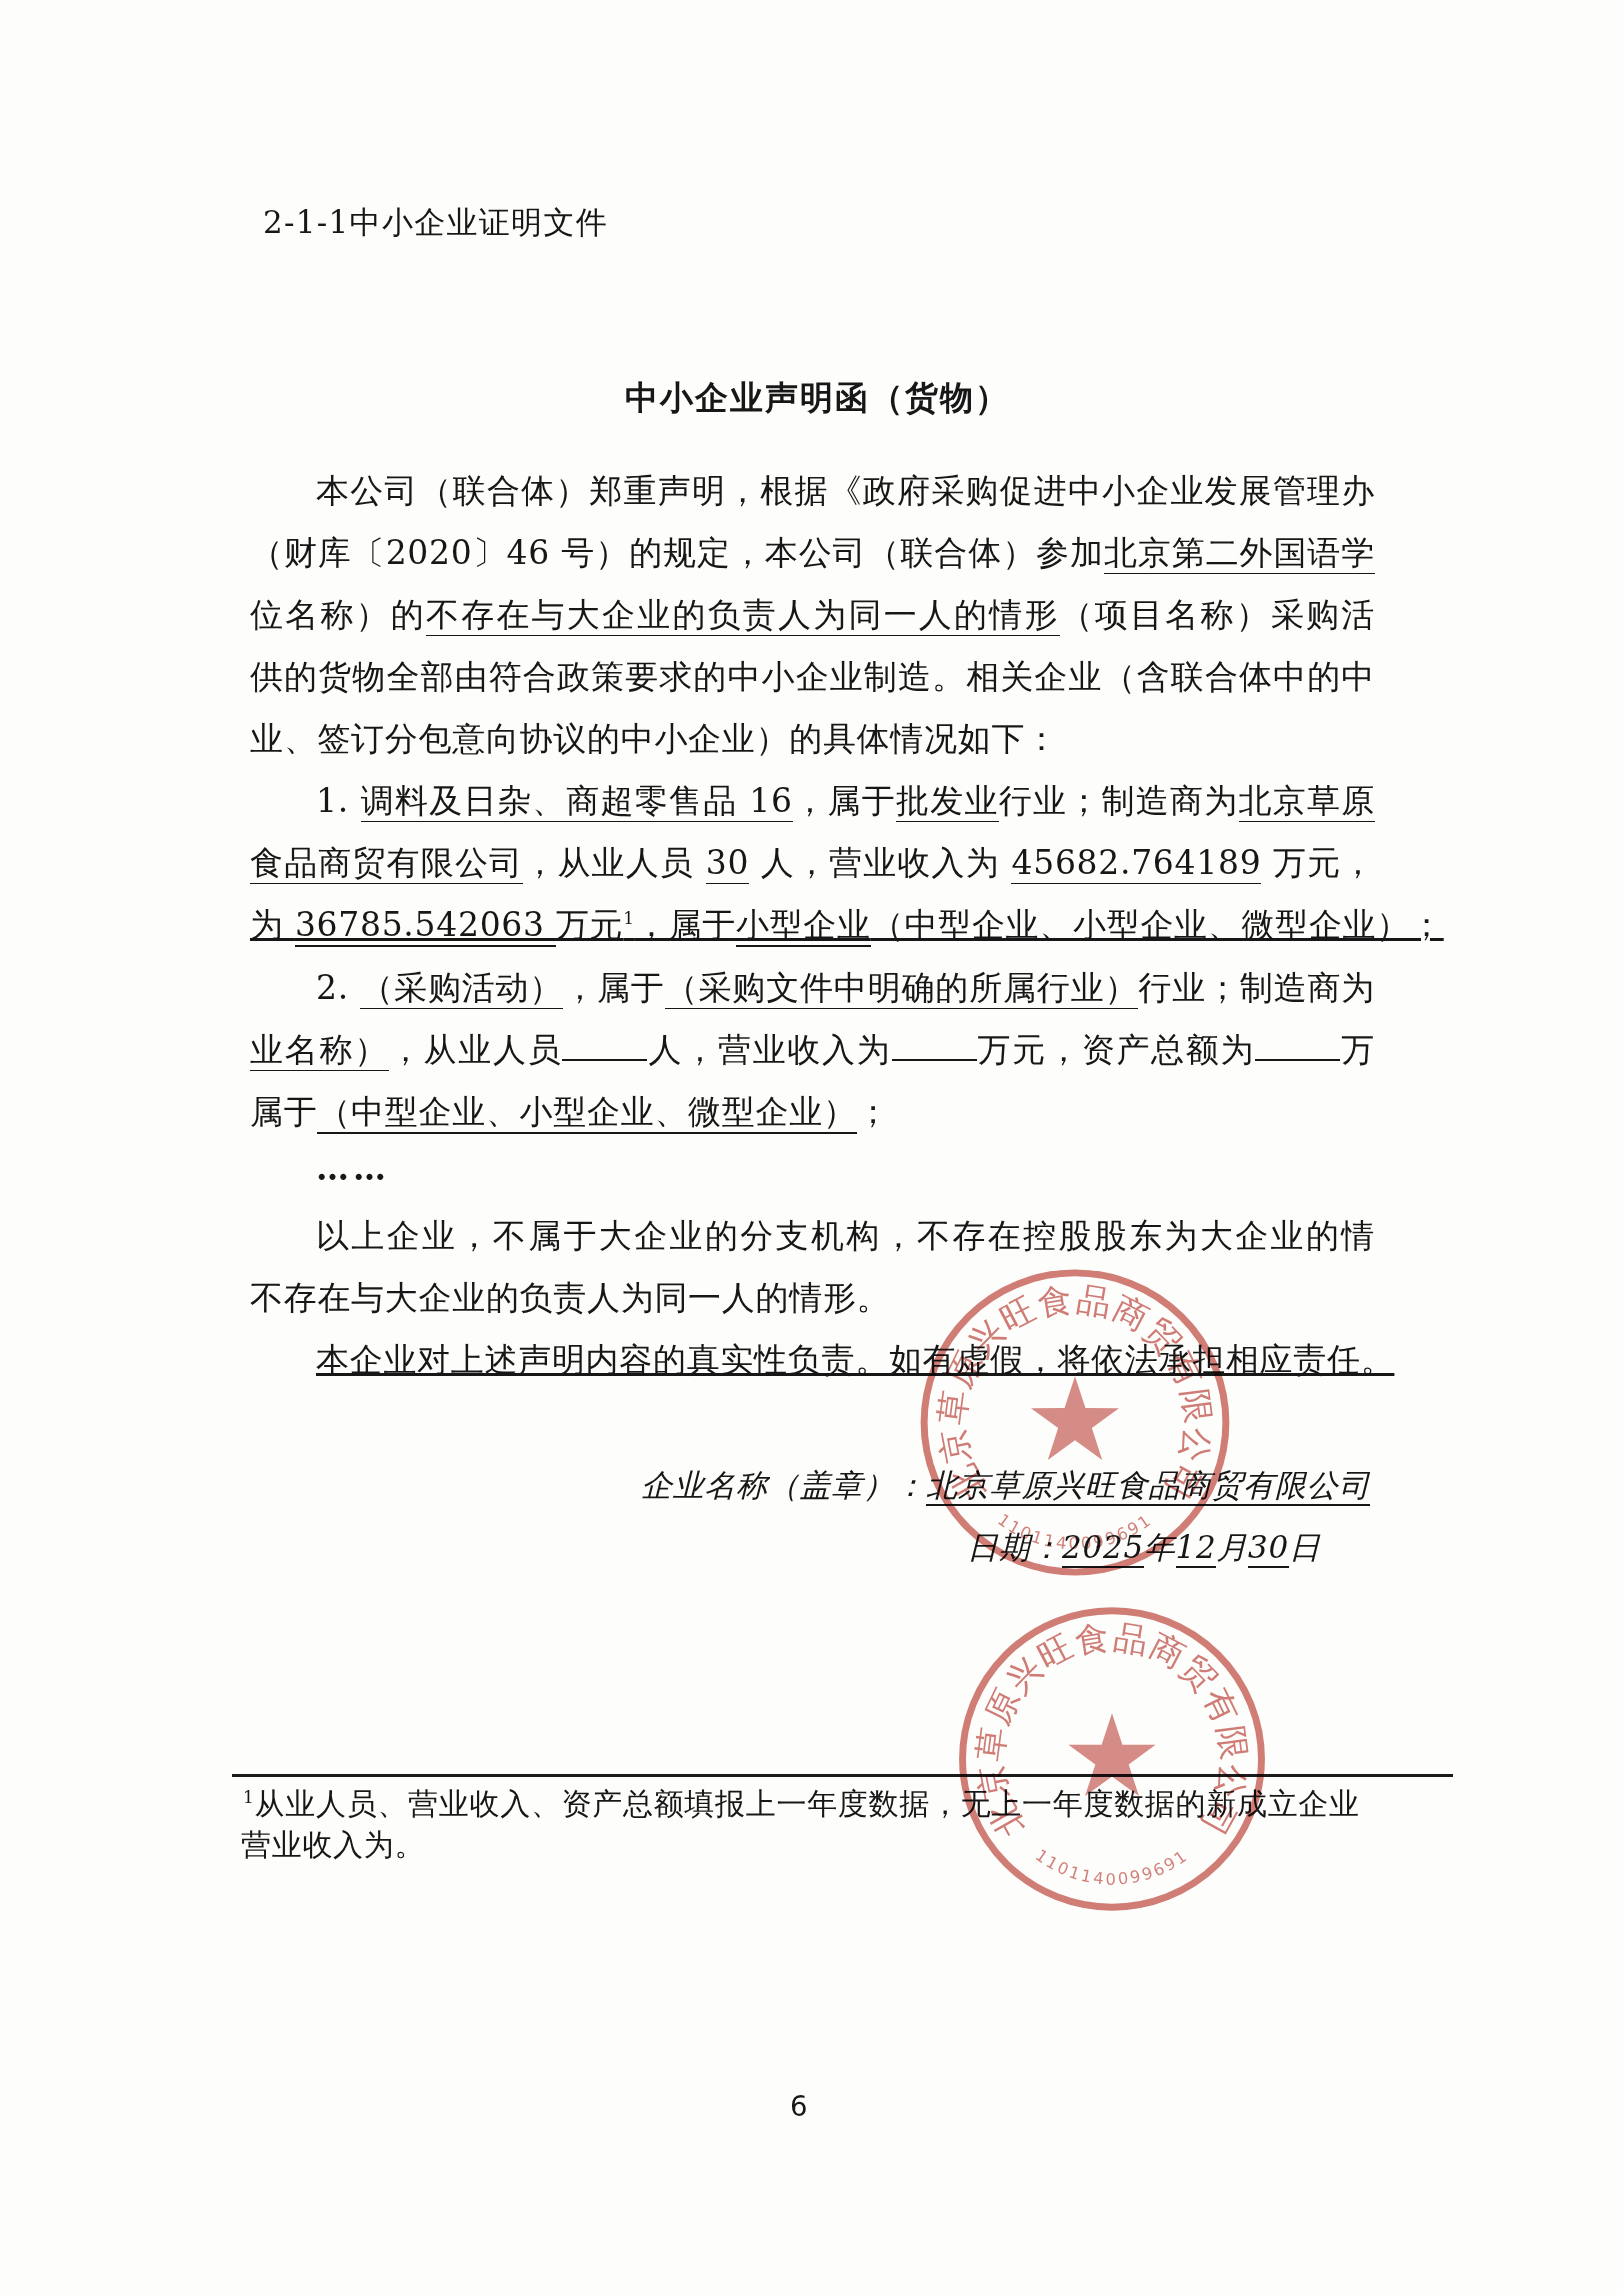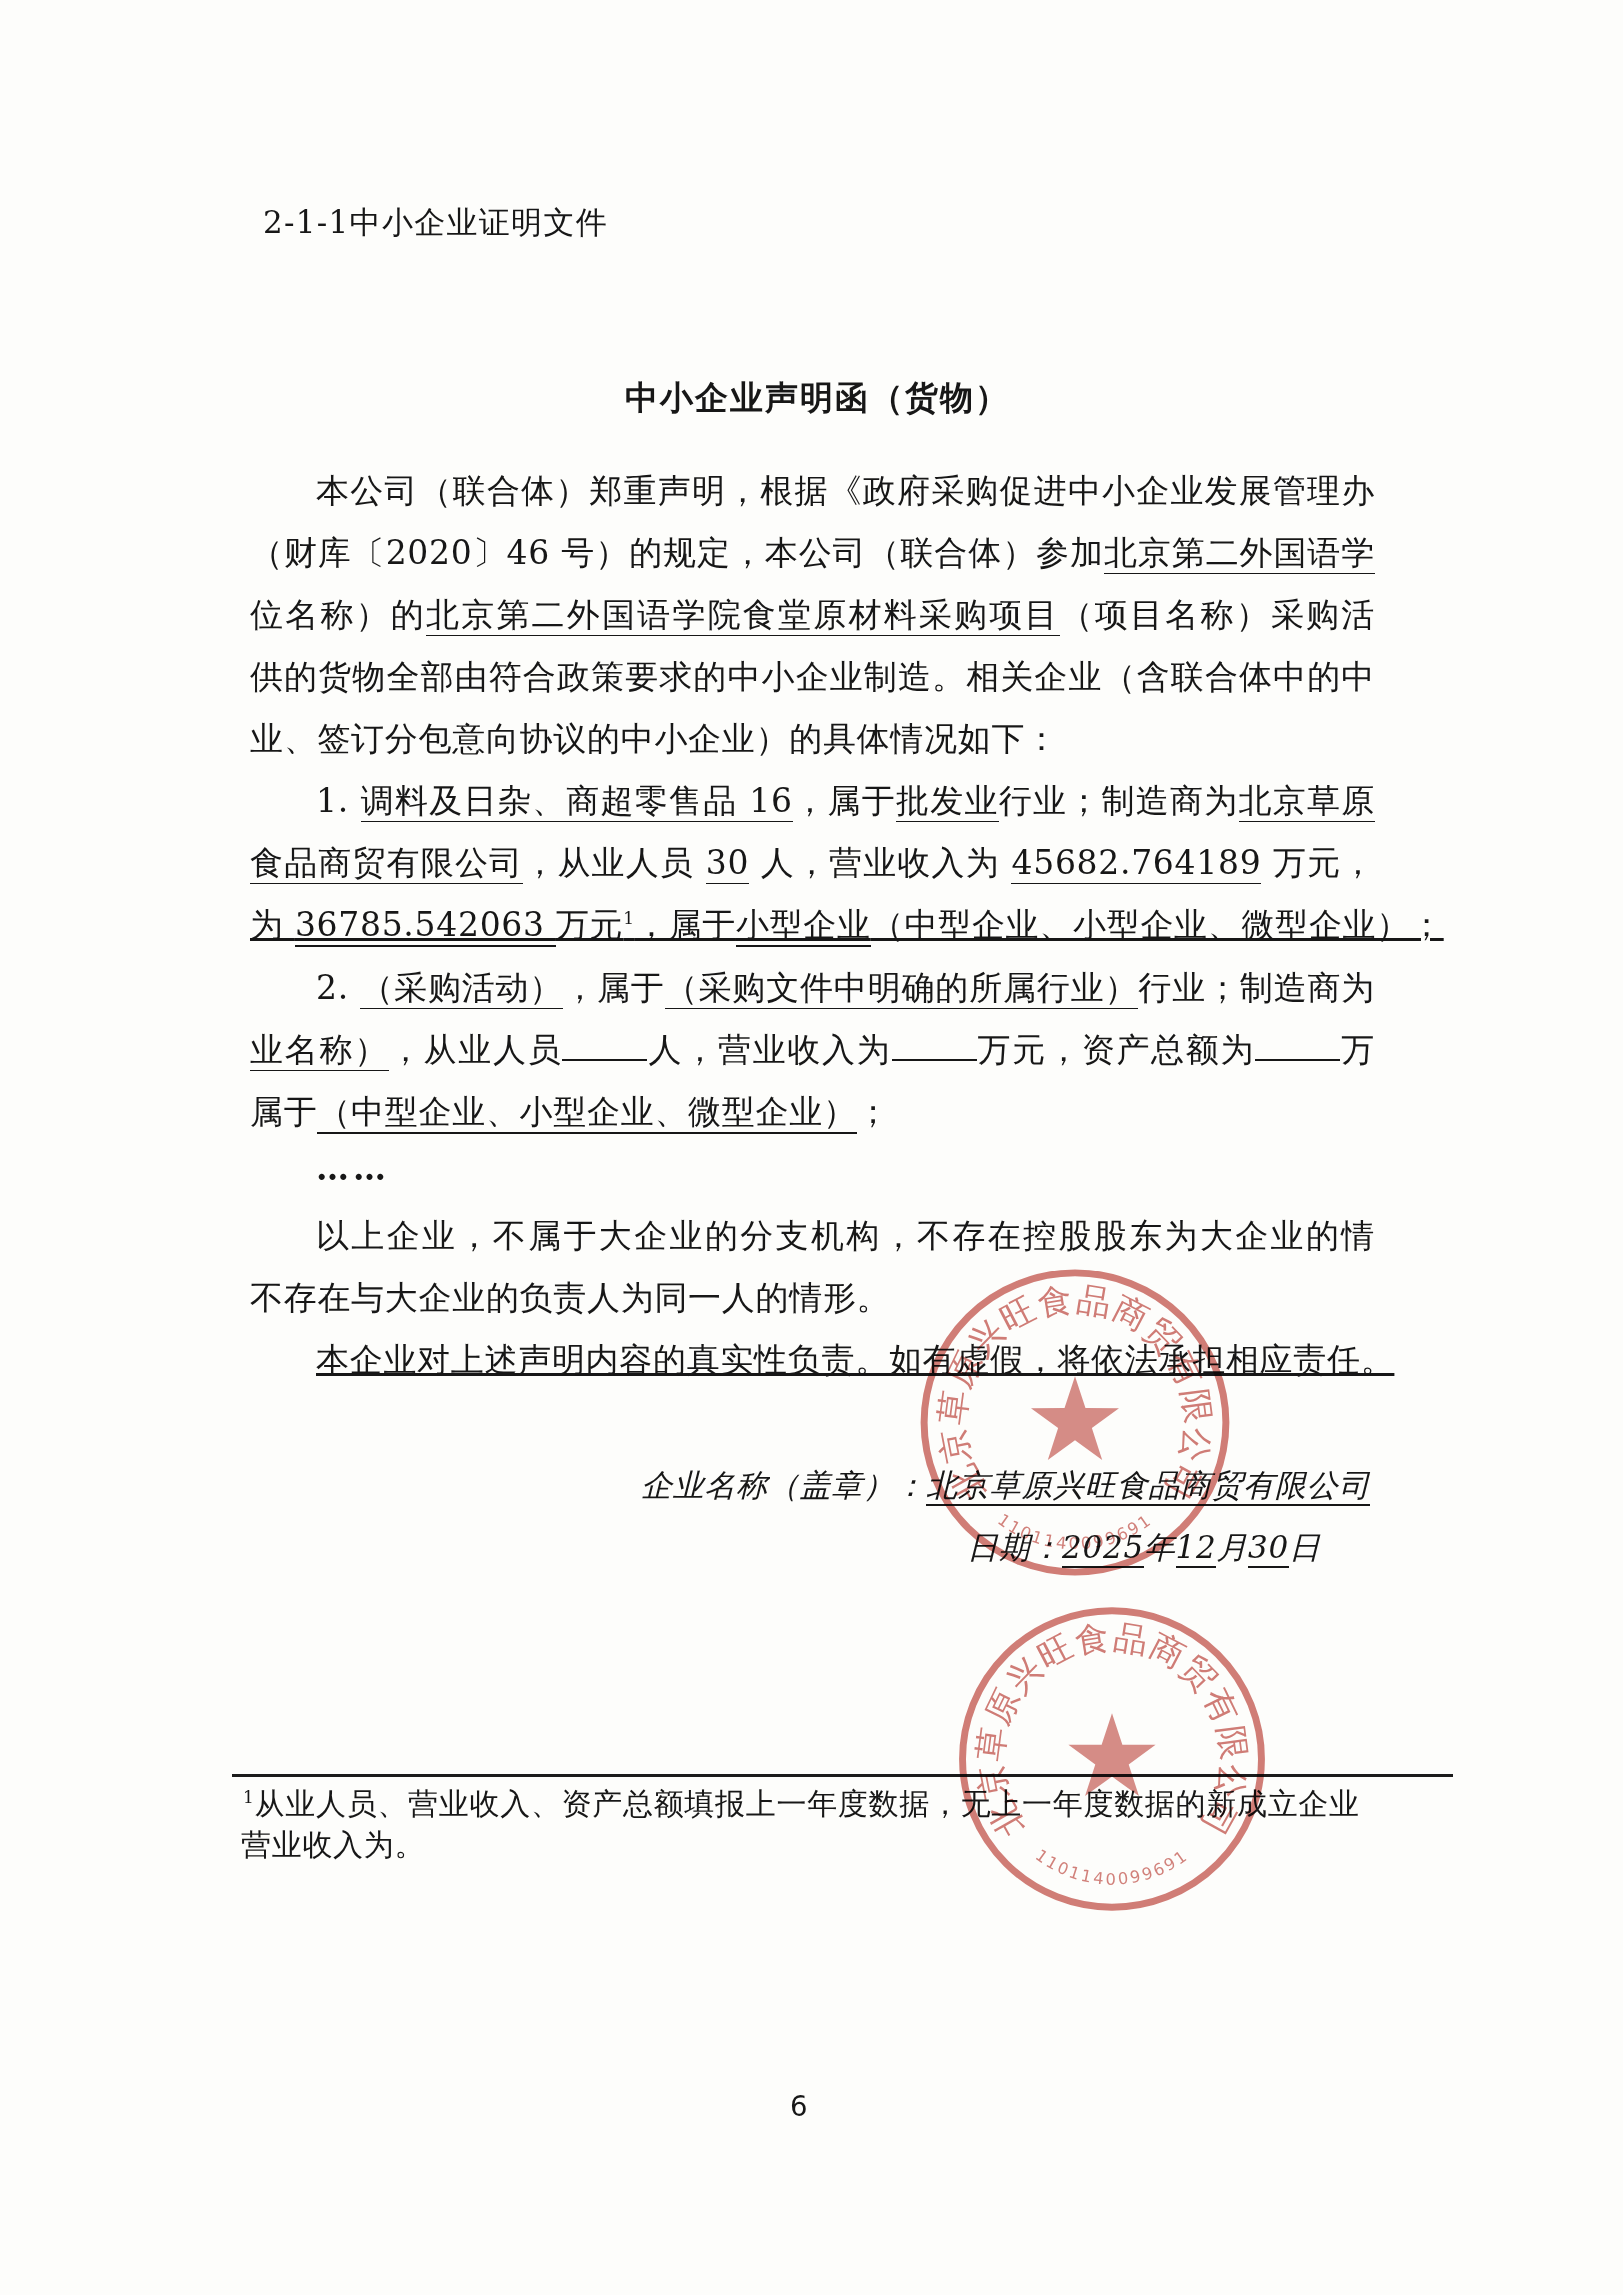--- a/index.html
+++ b/index.html
@@ -37,21 +37,21 @@
 <body>
 
 <div class="page">
 
   <div class="line hdr" style="left:263px;top:201px;">2-1-1中小企业证明文件</div>
 
   <div class="line title" style="left:625px;top:377px;">中小企业声明函（货物）</div>
 
   <div class="line just" style="left:316px;top:470px;width:1059px;"><span>本公司（联合体）郑重声明，根据《政府采购促进中小企业发展管理办法》</span></div>
   <div class="line just" style="left:250px;top:532px;width:1125px;"><span>（财库〔2020〕46 号）的规定，本公司（联合体）参加</span><span class="u">北京第二外国语学院</span></div>
-  <div class="line just" style="left:250px;top:594px;width:1125px;"><span>位名称）的</span><span class="u">北京第二外国语学院食堂原材料采购项目</span><span>（项目名称）采购活动，提</span></div>
+  <div class="line just" style="left:250px;top:594px;width:1125px;"><span>位名称）的</span><span class="u">不存在与大企业的负责人为同一人的情形</span><span>（项目名称）采购活动，提</span></div>
   <div class="line just" style="left:250px;top:656px;width:1125px;"><span>供的货物全部由符合政策要求的中小企业制造。相关企业（含联合体中的中小企</span></div>
   <div class="line" style="left:250px;top:718px;"><span>业、签订分包意向协议的中小企业）的具体情况如下：</span></div>
   <div class="line just" style="left:316px;top:780px;width:1059px;"><span>1. </span><span class="u">调料及日杂、商超零售品 16</span><span>，属于</span><span class="u">批发业</span><span>行业；制造商为</span><span class="u">北京草原兴旺</span></div>
   <div class="line just" style="left:250px;top:842px;width:1125px;"><span class="u">食品商贸有限公司</span><span>，从业人员 </span><span class="u">30</span><span> 人，营业收入为 </span><span class="u">45682.764189</span><span> 万元，资产总额</span></div>
   <div class="line" style="left:250px;top:904px;text-decoration:underline;"><span>为 </span><span class="u">36785.542063 </span><span>万元</span><span class="sup">1</span><span>，属于</span><span class="u">小型企业</span><span>（中型企业、小型企业、微型企业）；</span></div>
   <div class="line just" style="left:316px;top:967px;width:1059px;"><span>2. </span><span class="u">（采购活动）</span><span>，属于</span><span class="u">（采购文件中明确的所属行业）</span><span>行业；制造商为</span></div>
   <div class="line just" style="left:250px;top:1029px;width:1125px;"><span class="u">业名称）</span><span>，从业人员</span><span class="blank" style="width: 85px;"></span><span>人，营业收入为</span><span class="blank" style="width: 85px;"></span><span>万元，资产总额为</span><span class="blank" style="width: 85px;"></span><span>万元，</span></div>
   <div class="line" style="left:250px;top:1091px;"><span>属于</span><span class="u">（中型企业、小型企业、微型企业）</span><span>；</span></div>
   <div class="line dots" style="left:316px;top:1148px;"><span>……</span></div>
   <div class="line just" style="left:316px;top:1215px;width:1059px;"><span>以上企业，不属于大企业的分支机构，不存在控股股东为大企业的情形，也</span></div>

